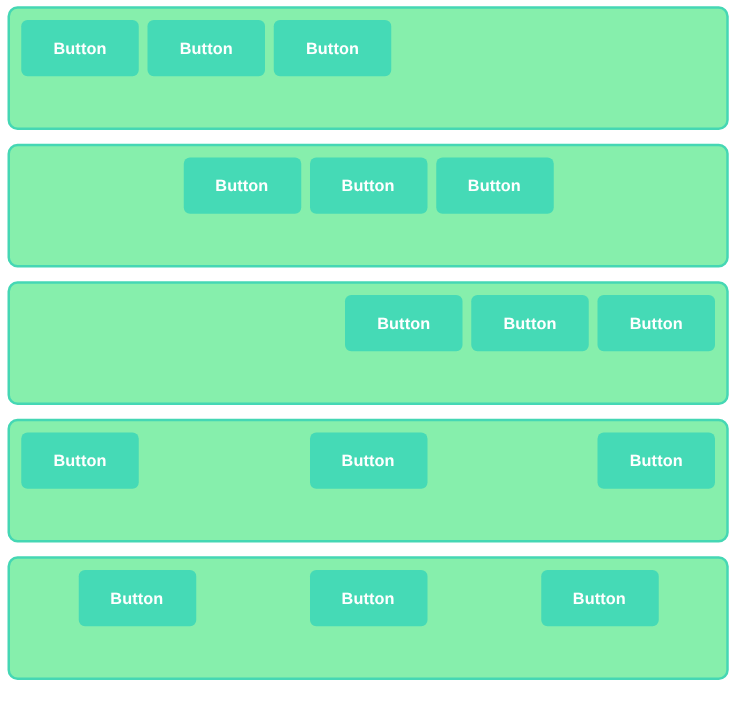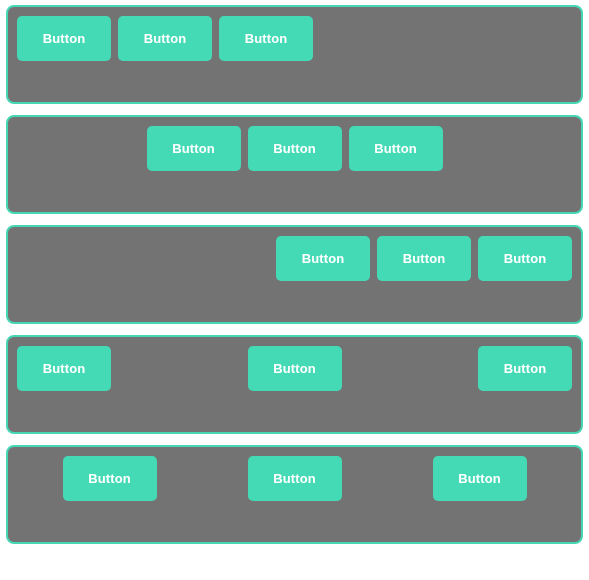--- a/index.html
+++ b/index.html
@@ -19,21 +19,21 @@
     height: 580px;
     position: relative;
     box-sizing: border-box;
     padding: 5px 6px 0 6px;
   }
 
   .flex-container {
     box-sizing: border-box;
     border: 2px solid #45d7b4;
     border-radius: 8px;
-    background: #737373;
+    background: #86efac;
     height: 99px;
     margin-bottom: 11px;
     padding: 9px 9px 0 9px;
     display: flex;
     align-items: flex-start;
   }
 
   .flex-container:last-child {
     margin-bottom: 0;
   }

